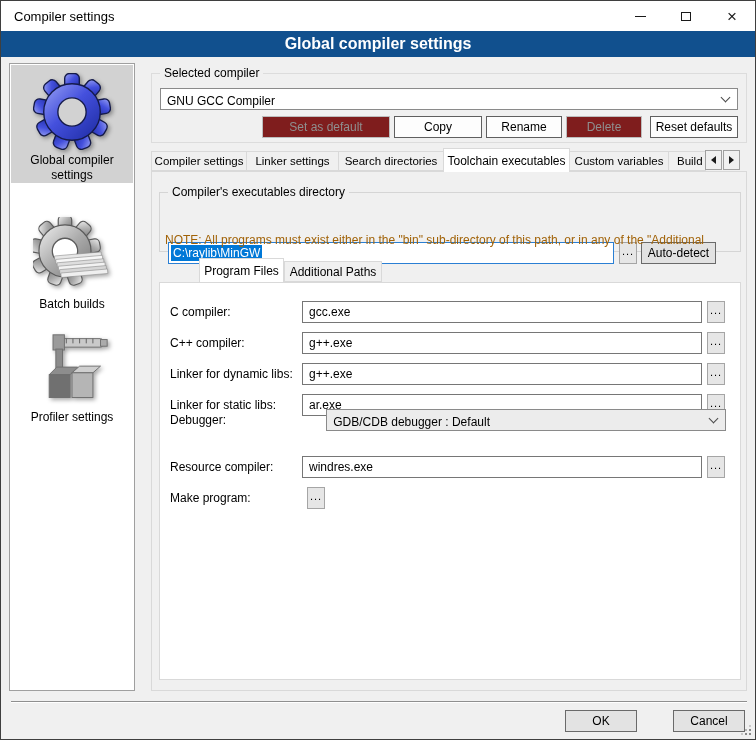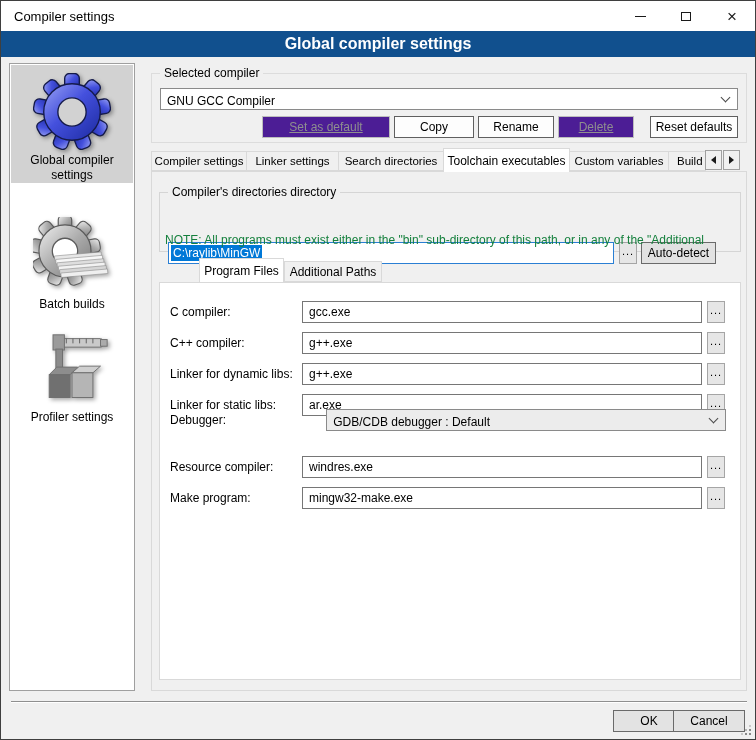--- a/index.html
+++ b/index.html
@@ -23,21 +23,21 @@
   
   .sidebar{position:absolute;left:8px;top:62px;width:126px;height:628px;background:#fff;border:1px solid #9f9f9f;}
   .side-item{width:122px;margin:1px auto 0;text-align:center;padding-top:6px;}
   .side-item.selected{background:#d2d2d2;height:118px;}
   .side-item .icon-wrap{height:82px;display:flex;align-items:center;justify-content:center;}
   .side-item .icon-wrap svg{filter:drop-shadow(2px 2px 2px rgba(0,0,0,.35));}
   .side-label{font-size:12px;line-height:15px;}
   
   .btn{height:22px;display:inline-flex;align-items:center;justify-content:center;
     background:#fdfdfd;border:1px solid #5f5f5f;font-size:12px;cursor:default;white-space:nowrap;}
-  .btn.disabled{background:#4c1d95;color:#8f8f8f;border-color:#bdbdbd;text-decoration:underline;}
+  .btn.disabled{background:#7f1d1d;color:#8f8f8f;border-color:#bdbdbd;}
   .btn.gray{background:#e2e2e2;border-color:#6a6a6a;text-align:center;}
   .btn.dots{width:18px;background:#e6e6e6;border-color:#a5a5a5;font-size:11px;letter-spacing:1px;padding-bottom:4px;}
   
   .groupbox{position:absolute;border:1px solid #dcdcdc;}
   .groupbox .legend{position:absolute;top:-8px;left:8px;background:#f0f0f0;padding:0 4px;font-size:12px;}
   
   .combo{position:relative;height:22px;background:#fff;border:1px solid #8a8a8a;display:flex;align-items:center;padding:4px 20px 0 6px;}
   .combo.gray{background:#ececec;}
   .chevron{position:absolute;right:8px;top:7px;width:7px;height:7px;border-right:1.5px solid #4a4a4a;border-bottom:1.5px solid #4a4a4a;transform:rotate(45deg);margin-top:-2px;}
   
@@ -48,21 +48,21 @@
   .tab-arrows{position:absolute;right:9px;top:2px;display:flex;}
   .arrow-btn{width:17px;height:20px;background:#f0f0f0;border:1px solid #a0a0a0;margin-left:1px;display:flex;align-items:center;justify-content:center;}
   .tri-left{width:0;height:0;border-top:4px solid transparent;border-bottom:4px solid transparent;border-right:5px solid #1a1a1a;}
   .tri-right{width:0;height:0;border-top:4px solid transparent;border-bottom:4px solid transparent;border-left:5px solid #1a1a1a;}
   
   .tabpage{position:absolute;left:150px;top:170px;width:596px;height:520px;background:#f0f0f0;border:1px solid #d9d9d9;}
   
   .install-row{position:absolute;left:8px;top:12px;right:24px;height:22px;display:flex;margin-top:37px;}
   .path-input{flex:1;height:22px;background:#fff;border:1px solid #2a7fd4;display:flex;align-items:center;padding:0 2px;overflow:hidden;}
   .sel-text{background:#0078d7;color:#fff;padding:1px 2px;white-space:nowrap;font-size:12px;}
-  .note{position:absolute;left:5px;top:40px;right:-8px;color:#15803d;font-size:12px;white-space:nowrap;overflow:hidden;}
+  .note{position:absolute;left:5px;top:40px;right:-8px;color:#a16207;font-size:12px;white-space:nowrap;overflow:hidden;}
   
   .subtab{position:absolute;height:21px;background:#f0f0f0;border:1px solid #d9d9d9;display:flex;align-items:center;justify-content:center;font-size:12px;white-space:nowrap;padding:0 0;margin-left:40px;}
   .subtab.active{height:24px;background:#fff;border-bottom:none;z-index:3;}
   .subpage{position:absolute;left:7px;top:110px;width:582px;height:398px;background:#fff;border:1px solid #d9d9d9;}
   .prog-row{position:absolute;left:10px;right:14px;height:38px;display:flex;align-items:center;}
   .prog-label{width:132px;font-size:12px;}
   .text-field{width:400px;height:22px;background:#fff;border:1px solid #767676;font-family:"Liberation Sans",sans-serif;font-size:12px;padding:2px 6px;outline:none;}
   .prog-row .btn.dots{margin-left:5px;}
   .combo.debugger{width:423px;font-size:12px;}
   
@@ -186,21 +186,21 @@
   </div>
 
   <div class="groupbox" style="left:150px;top:72px;width:596px;height:70px;">
     <span class="legend">Selected compiler</span>
     <div class="combo" style="position:absolute;left:8px;top:14px;right:8px;">
       <span>GNU GCC Compiler</span>
       <span class="chevron"></span>
     </div>
     <div style="position:absolute;left:8px;top:42px;right:8px;height:22px;display:flex;align-items:center;">
       <div class="btn disabled" style="margin-left:102px;width:128px;">Set as default</div>
-      <div class="btn" style="margin-left:4px;width:80px;">Copy</div>
+      <div class="btn" style="margin-left:4px;width:88px;">Copy</div>
       <div class="btn" style="margin-left:4px;width:76px;">Rename</div>
       <div class="btn disabled" style="margin-left:4px;width:76px;">Delete</div>
       <div class="btn" style="margin-left:auto;width:88px;">Reset defaults</div>
     </div>
   </div>
 
   <div class="tabstrip">
     <div class="tab" style="width:96px;">Compiler settings</div>
     <div class="tab" style="width:93px;">Linker settings</div>
     <div class="tab" style="width:106px;">Search directories</div>
@@ -213,21 +213,21 @@
         </div>
       <div class="arrow-btn">
           <span class="tri-right"></span>
         </div>
     </div>
   </div>
 
   <div class="tabpage">
 
     <div class="groupbox" style="left:7px;top:20px;width:582px;height:60px;border-color:#d5d5d5;">
-      <span class="legend">Compiler's directories directory</span>
+      <span class="legend">Compiler's executables directory</span>
       <div class="install-row">
         <div class="path-input">
           <span class="sel-text">C:\raylib\MinGW</span>
         </div>
         <div class="btn dots" style="margin-left:5px;">...</div>
         <div class="btn gray" style="margin-left:4px;width:75px;">Auto-detect</div>
       </div>
       <div class="note">NOTE: All programs must exist either in the "bin" sub-directory of this path, or in any of the "Additional</div>
     </div>
 
@@ -269,25 +269,24 @@
       </div>
 
       <div class="prog-row" style="top:165px;">
         <span class="prog-label">Resource compiler:</span>
         <input class="text-field" value="windres.exe" style="">
         <div class="btn dots">...</div>
       </div>
 
       <div class="prog-row" style="top:196px;">
         <span class="prog-label">Make program:</span>
-        <input class="text-field" value="mingw32-make.exe" style="">
         <div class="btn dots">...</div>
       </div>
 
     </div>
   </div>
 
   <div class="divider"></div>
-  <div class="footer-btn" style="left:612px;">OK</div>
+  <div class="footer-btn" style="left:564px;">OK</div>
   <div class="footer-btn" style="left:672px;">Cancel</div>
   <div class="grip"></div>
 
 </div>
 
 </body></html>

